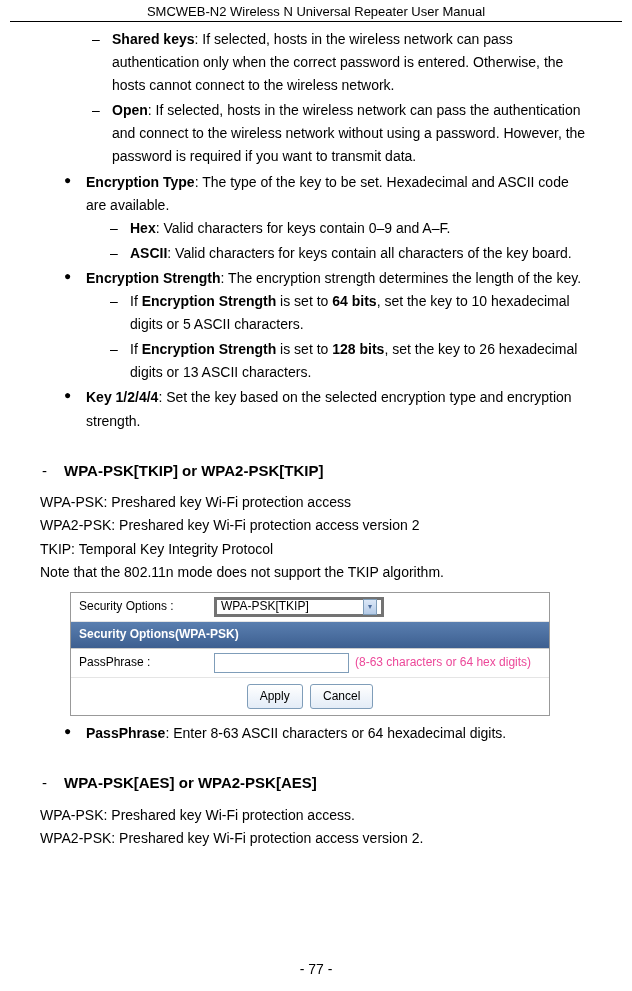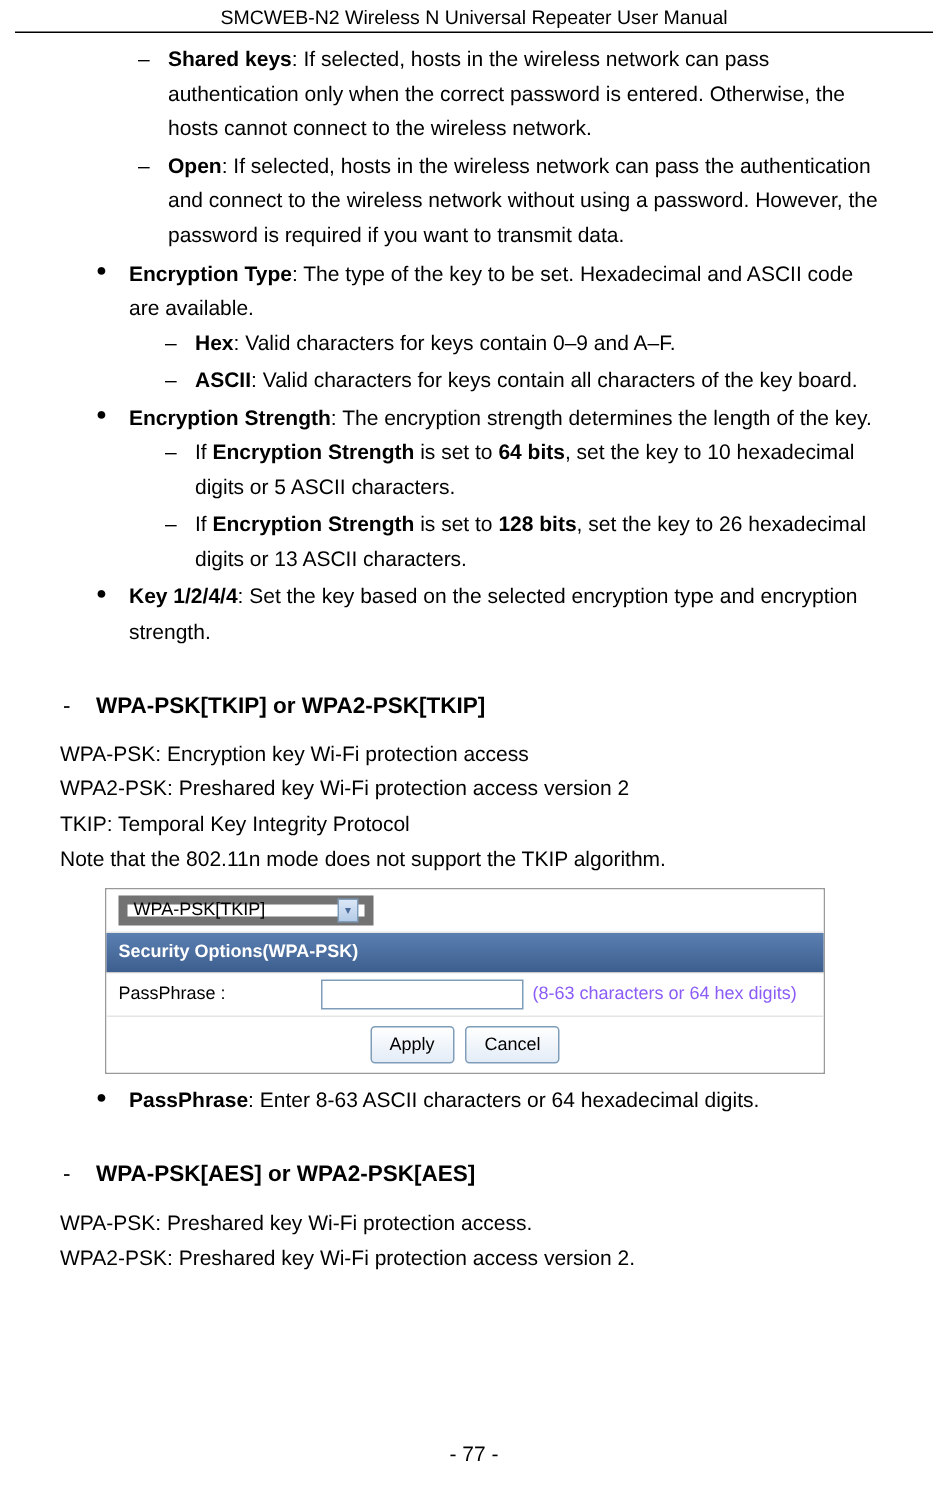--- a/index.html
+++ b/index.html
@@ -72,21 +72,21 @@
     }
     .ss-row {
       display: flex;
       align-items: center;
       padding: 4px 8px;
       background: #fff;
       border-bottom: 1px solid #e5e5e5;
     }
     .ss-label { width: 135px; }
     .ss-select {
-      border: 6px solid #737373;
+      border: 3px solid #737373;
       background: #fff;
       padding: 1px 4px;
       width: 170px;
       height: 20px;
       display: flex;
       justify-content: space-between;
       align-items: center;
       font-size: 12px;
     }
     .ss-select-arrow {
@@ -95,21 +95,21 @@
       border: 1px solid #7f9db9;
       display: flex; align-items: center; justify-content: center;
       font-size: 8px; color: #4a6a9a;
     }
     .ss-input {
       border: 1px solid #7f9db9;
       background: #fff;
       width: 135px;
       height: 20px;
     }
-    .ss-hint { margin-left: 6px; font-size: 12px; color: #8b5cf6; }
+    .ss-hint { margin-left: 6px; font-size: 12px; color: #ec4899; }
     .ss-buttons { text-align: center; padding: 6px 0; background: #fff; }
     .ss-button {
       border: 1px solid #7f9db9;
       background: linear-gradient(#fff, #e3ecf7);
       padding: 2px 12px;
       font-size: 12px;
       border-radius: 3px;
       margin: 0 2px;
       display: inline-block;
     }
@@ -160,27 +160,28 @@
           <span>If </span><span class="bold">Encryption Strength</span><span> is set to </span><span class="bold">128 bits</span><span>, set the key to 26 hexadecimal digits or 13 ASCII characters.</span>
         </li>
       </ul>
     </li>
     <li>
       <span class="bold">Key 1/2/4/4</span><span>: Set the key based on the selected encryption type and encryption strength.</span>
     </li>
   </ul>
 
   <div class="section-heading">WPA-PSK[TKIP] or WPA2-PSK[TKIP]</div>
-  <div class="para">WPA-PSK: Encryption key Wi-Fi protection access</div>
+  <div class="para">WPA-PSK: Preshared key Wi-Fi protection access</div>
   <div class="para">WPA2-PSK: Preshared key Wi-Fi protection access version 2</div>
   <div class="para">TKIP: Temporal Key Integrity Protocol</div>
   <div class="para">Note that the 802.11n mode does not support the TKIP algorithm.</div>
 
   <div class="screenshot">
     <div class="ss-row">
+      <div class="ss-label">Security Options :</div>
       <div class="ss-select">
         <span>WPA-PSK[TKIP]</span>
         <span class="ss-select-arrow">▾</span>
       </div>
     </div>
     <div class="ss-header">Security Options(WPA-PSK)</div>
     <div class="ss-row">
       <div class="ss-label">PassPhrase :</div>
       <div class="ss-input"></div>
       <div class="ss-hint">(8-63 characters or 64 hex digits)</div>

